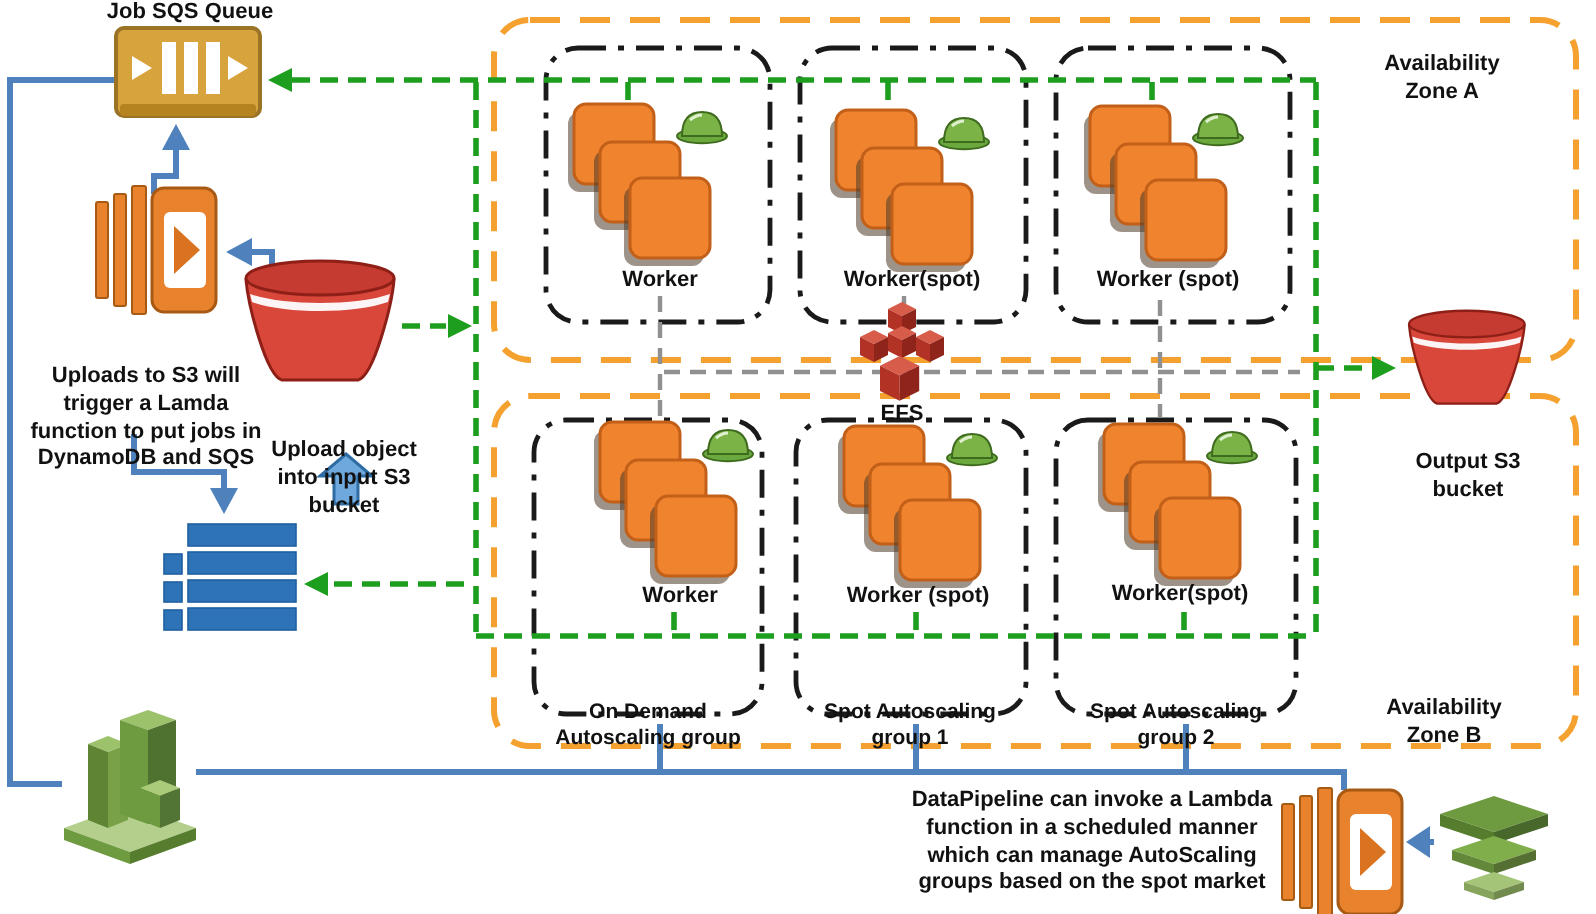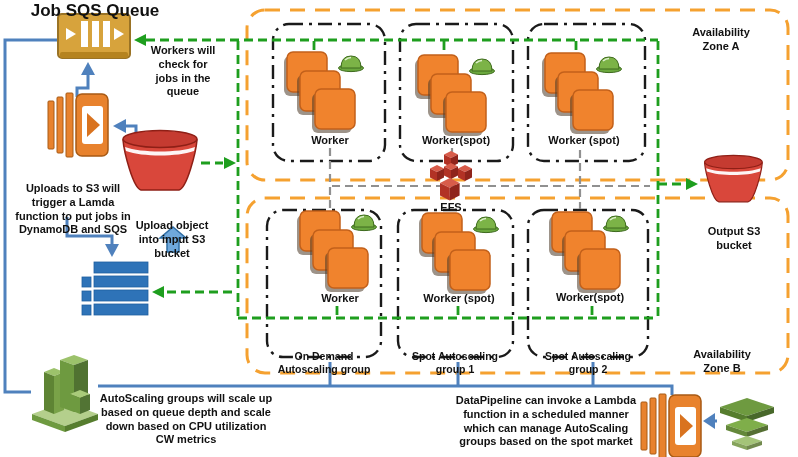--- a/index.html
+++ b/index.html
@@ -183,36 +183,28 @@
   </g>
 
   <use href="#worker" x="283" y="52"></use>
   <use href="#worker" x="414" y="55"></use>
   <use href="#worker" x="541" y="53"></use>
   <use href="#worker" x="296" y="211"></use>
   <use href="#worker" x="418" y="213"></use>
   <use href="#worker" x="548" y="212"></use>
 </svg>
 
-<div class="txt" style="left:95px;top:0px;font-size:17px;">Job SQS Queue</div>
-<div class="txt" style="left:183px;top:44px;">Workers will
-check for
-jobs in the
-queue</div>
+<div class="txt" style="left:95px;top:0px;font-size:11px;">Job SQS Queue</div>
 <div class="txt" style="left:73px;top:159px;margin-top:23px;">Uploads to S3 will
 trigger a Lamda
 function to put jobs in
 DynamoDB and SQS</div>
 <div class="txt" style="left:172px;top:187px;margin-top:32px;">Upload object
 into input S3
 bucket</div>
-<div class="txt" style="left:186px;top:392px;">AutoScaling groups will scale up
-based on queue depth and scale
-down based on CPU utilization
-CW metrics</div>
 <div class="txt" style="left:546px;top:394px;">DataPipeline can invoke a Lambda
 function in a scheduled manner
 which can manage AutoScaling
 groups based on the spot market</div>
 
 <div class="txt" style="left:721px;top:26px;">Availability Zone A</div>
 <div class="txt" style="left:722px;top:348px;">Availability Zone B</div>
 <div class="txt" style="left:451px;top:201px;font-size:11px;">EFS</div>
 <div class="txt" style="left:734px;top:225px;">Output S3
 bucket</div>

